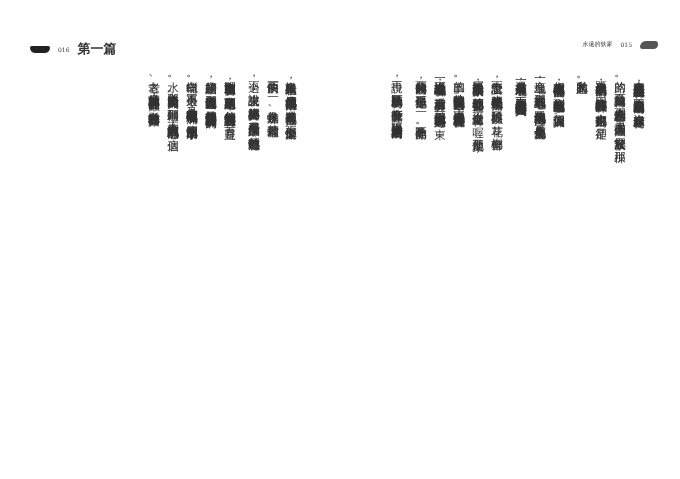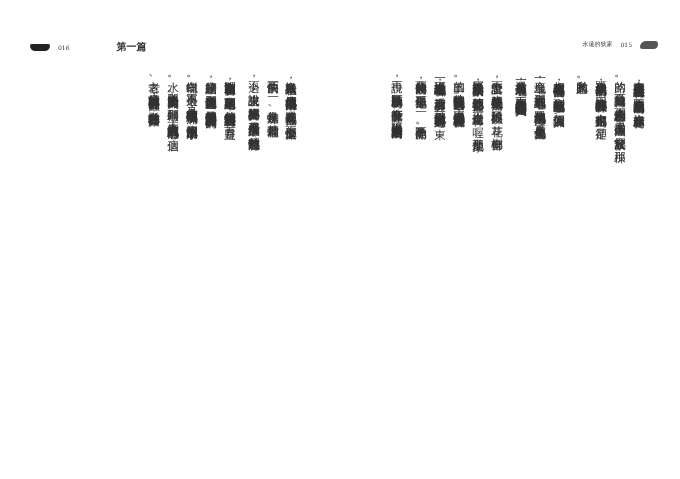--- a/index.html
+++ b/index.html
@@ -8,21 +8,21 @@
       font-family: "DejaVu Serif", "Liberation Serif", serif; color: #2a2a2a;
     }
     .page { position: absolute; top: 0; height: 479px; }
     .page-left { left: 0; width: 340px; }
     .page-right { left: 340px; width: 340px; }
     .header { position: absolute; top: 40px; font-size: 6px; color: #333; display: flex; align-items: center; gap: 8px; }
     .header-left { left: 30px; }
     .header-right { right: 22px; }
     .logo { display: inline-block; width: 20px; height: 7px; background: #222; border-radius: 2px 2px 6px 6px; }
     .logo-right { width: 18px; height: 8px; border-radius: 8px 4px 6px 3px; background: #555; }
-    .chapter { font-weight: bold; font-size: 10px; margin-left: 39px; }
+    .chapter { font-weight: bold; font-size: 13px; }
     .col {
       position: absolute; top: 72px; height: 362px;
       writing-mode: vertical-rl; text-orientation: upright;
       font-size: 11.6px; line-height: 13px; letter-spacing: 0.35px; color: #333;
       white-space: nowrap; overflow: hidden;
     }
   </style>
 </head>
 <body>
 

